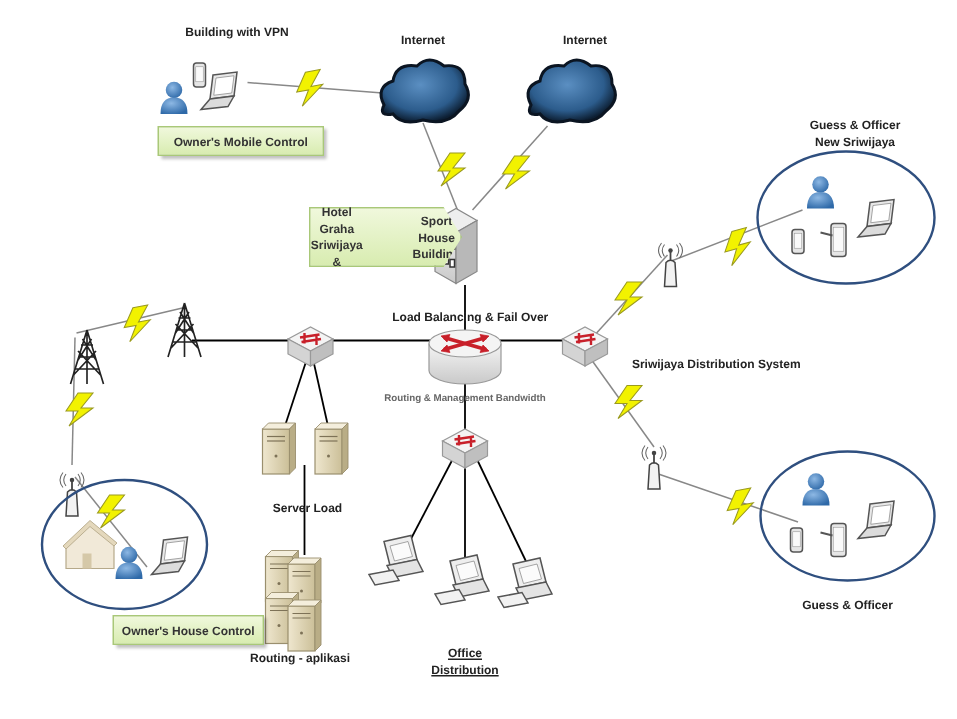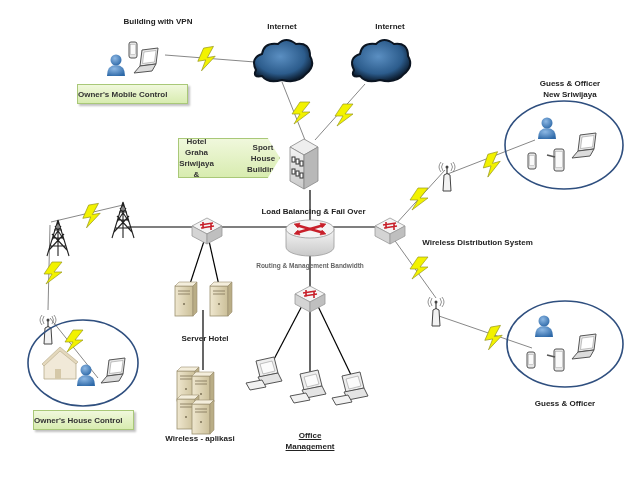--- a/index.html
+++ b/index.html
@@ -1,19 +1,19 @@
 <!DOCTYPE html>
 <html><head>
   <meta charset="utf-8">
   <style>
     html, body { margin:0; padding:0; background:#ffffff; }
     body { width:638px; height:479px; overflow:hidden; position:relative; font-family:"Liberation Sans", sans-serif; }
     #diagram { position:absolute; left:0; top:0; width:638px; height:479px; }
     .lbl { position:absolute; font-size:8px; font-weight:bold; color:#222; text-align:center; white-space:nowrap; line-height:11px; font-family:"Liberation Sans", sans-serif; }
-    .callout { position:absolute; background:linear-gradient(#f0f8dc,#d8ecb0); border:1px solid #a9c878; box-shadow:2px 2px 2px rgba(0,0,0,0.25); font-size:8px; font-weight:bold; color:#333; display:flex; align-items:center; justify-content:flex-start; text-align:center; line-height:11px; font-family:"Liberation Sans", sans-serif; }
+    .callout { position:absolute; background:linear-gradient(#f0f8dc,#d8ecb0); border:1px solid #a9c878; box-shadow:2px 2px 2px rgba(0,0,0,0.25); font-size:8px; font-weight:bold; color:#333; display:flex; align-items:center; justify-content:center; text-align:center; line-height:11px; font-family:"Liberation Sans", sans-serif;margin-left:28px; }
     .multi { white-space:normal; }
   </style>
 </head>
 <body>
 
 <svg id="diagram" viewBox="0 0 638 479" xmlns="http://www.w3.org/2000/svg">
   <defs>
     <radialGradient id="cloudGrad" cx="45%" cy="40%" r="60%">
       <stop offset="0%" stop-color="#5b8fc2"></stop>
       <stop offset="70%" stop-color="#2c5c8c"></stop>
@@ -221,32 +221,32 @@
   <span>Owner's  Mobile Control</span>
 </div>
 
 <div class="callout multi" style="left:178px;top:138px;width:100px;height:38px;clip-path:polygon(0 0,88% 0,100% 50%,88% 100%,0 100%);flex-direction:row;gap:33px;">
   <span>Hotel Graha Sriwijaya &amp;</span>
   <span>Sport House Building</span>
 </div>
 
 <div class="lbl" style="left:256px;top:206px;width:115px;">Load Balancing &amp; Fail Over</div>
 <div class="lbl" style="left:240px;top:260px;width:140px;font-size:6.5px;color:#666;">Routing &amp; Management Bandwidth</div>
-<div class="lbl" style="left:420px;top:237px;width:115px;">Wireless Distribution System</div>
+<div class="lbl" style="left:420px;top:237px;width:115px;">Sriwijaya Distribution System</div>
 
 <div class="lbl" style="left:520px;top:78px;width:100px;">
   <div>Guess  &amp;  Officer</div>
   <div>New Sriwijaya</div>
 </div>
 
 <div class="lbl" style="left:520px;top:398px;width:90px;">Guess  &amp;  Officer</div>
 
-<div class="lbl" style="left:170px;top:333px;width:70px;">Server Hotel</div>
-<div class="lbl" style="left:155px;top:433px;width:90px;">Wireless - aplikasi</div>
+<div class="lbl" style="left:170px;top:333px;width:70px;">Server Load</div>
+<div class="lbl" style="left:155px;top:433px;width:90px;">Routing - aplikasi</div>
 
 <div class="lbl" style="left:270px;top:430px;width:80px;text-decoration:underline;">
   <div>Office</div>
-  <div>Management</div>
-</div>
-
-<div class="callout" style="left:33px;top:410px;width:99px;height:18px;">
+  <div>Distribution</div>
+</div>
+
+<div class="callout" style="left:47px;top:410px;width:99px;height:18px;">
   <span>Owner's  House Control</span>
 </div>
 
 </body></html>

